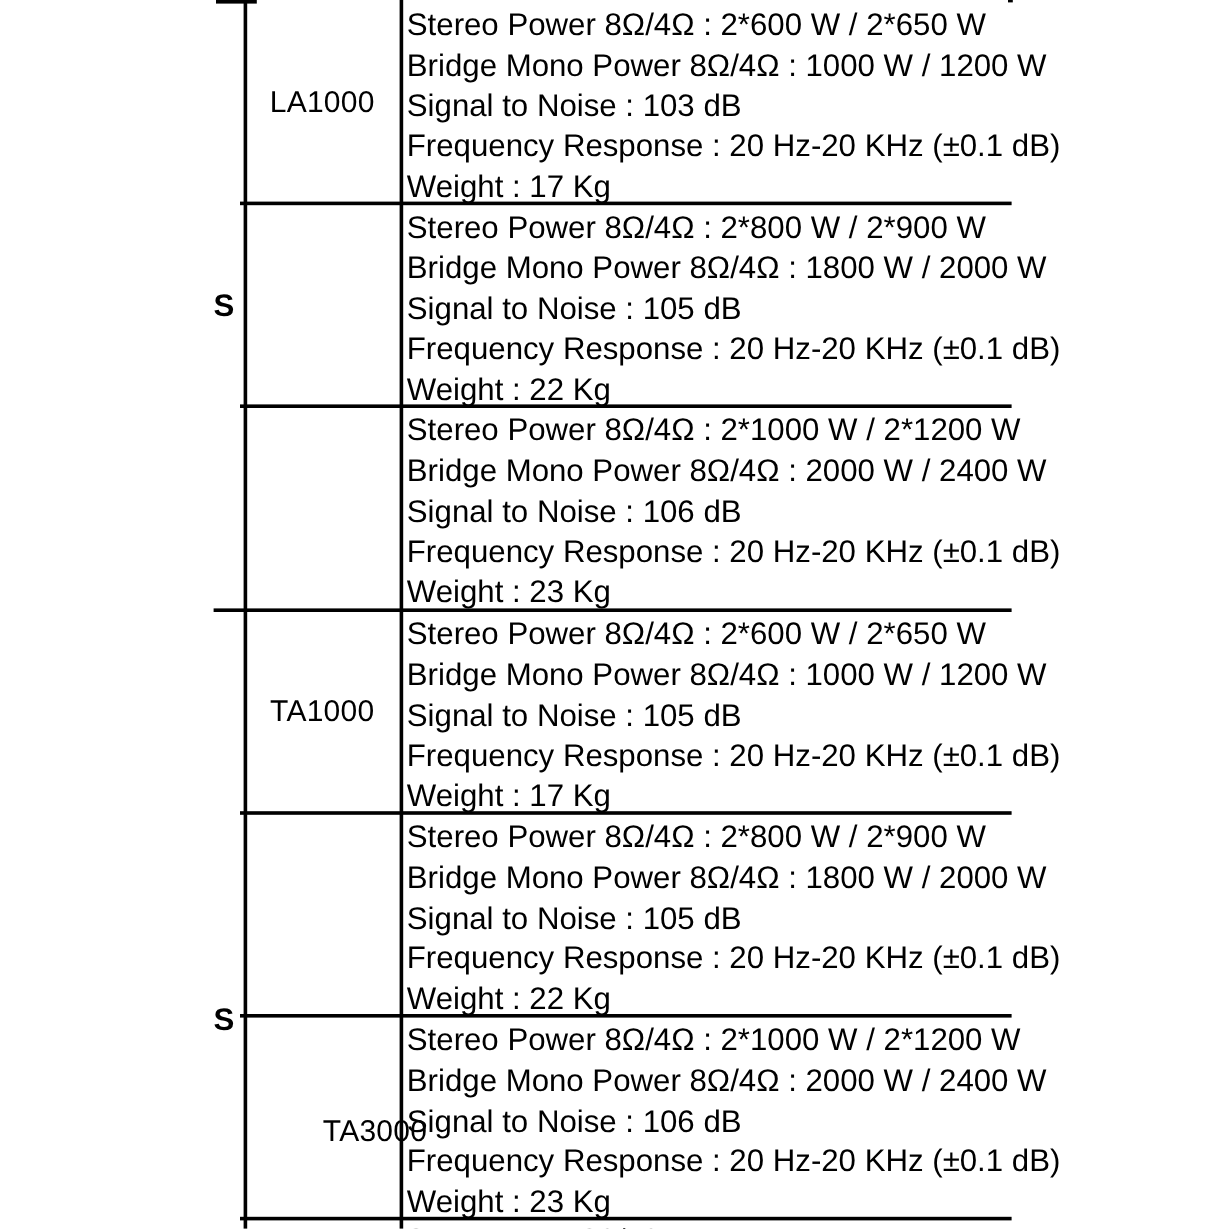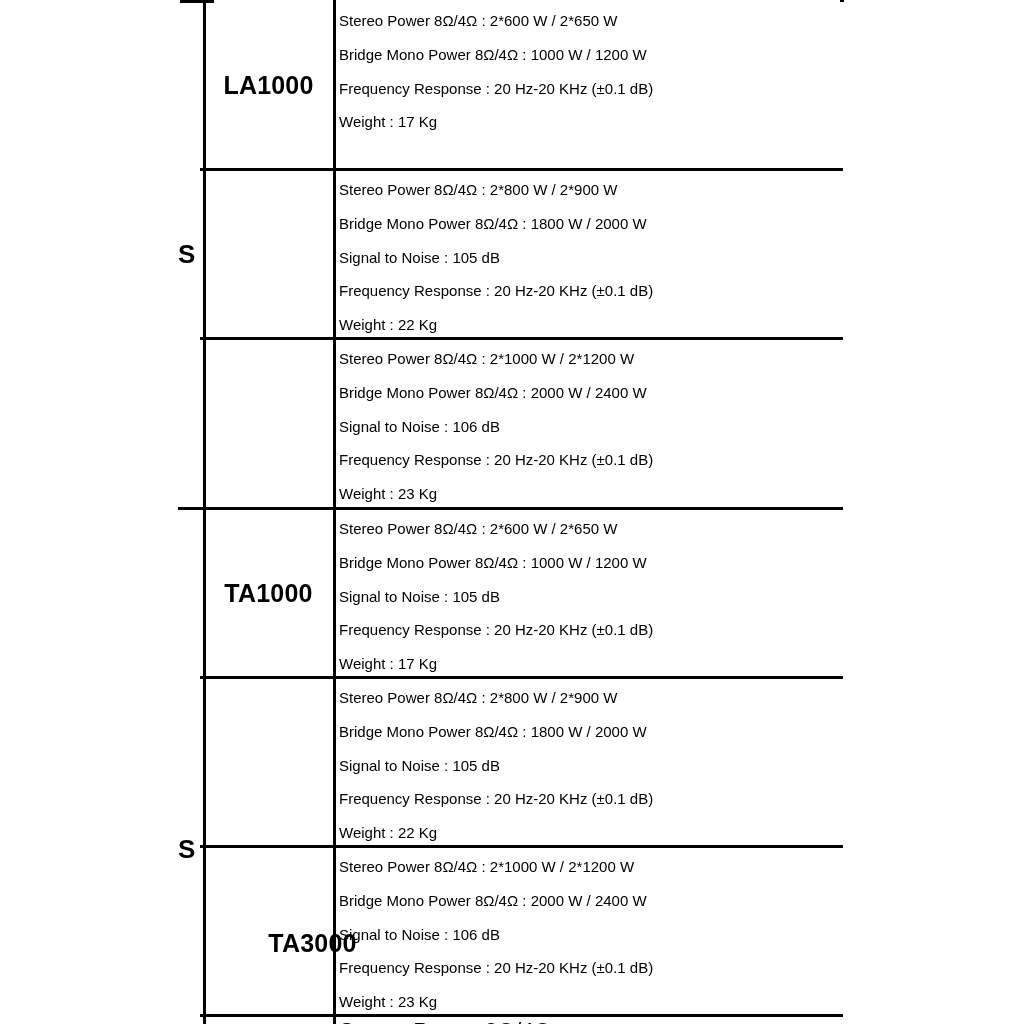--- a/index.html
+++ b/index.html
@@ -38,31 +38,31 @@
     width: 665px;
   }
   .model-cell {
     position: absolute;
     left: 206px;
     width: 125px;
     height: 167px;
     display: flex;
     align-items: center;
     justify-content: center;
-    font-weight: bold;
+    font-weight: normal;
     font-size: 25px;
     letter-spacing: 0.2px;
   }
   .specs-cell {
     position: absolute;
     left: 339px;
     width: 504px;
     height: 169px;
     padding-top: 2px;
-    font-size: 15px;
+    font-size: 26px;
     line-height: 33.8px;
     white-space: nowrap;
   }
   .series-label {
     position: absolute;
     left: 178px;
     width: 22px;
     font-weight: bold;
     font-size: 26px;
     line-height: 27px;
@@ -94,20 +94,21 @@
   <div class="line h-line" style="top:845px;"></div>
   <div class="line h-line" style="top:1014px;"></div>
 
   <div class="series-label" style="top:241px;">S</div>
   <div class="series-label" style="top:836px;">S</div>
 
   <div class="model-cell" style="top:2px;">LA1000</div>
   <div class="specs-cell" style="top:2px;">
     <div class="spec-line">Stereo Power 8Ω/4Ω : 2*600 W / 2*650 W</div>
     <div class="spec-line">Bridge Mono Power 8Ω/4Ω : 1000 W / 1200 W</div>
+    <div class="spec-line">Signal to Noise : 103 dB</div>
     <div class="spec-line">Frequency Response : 20 Hz-20 KHz (±0.1 dB)</div>
     <div class="spec-line">Weight : 17 Kg</div>
   </div>
 
   <div class="specs-cell" style="top:171px;">
     <div class="spec-line">Stereo Power 8Ω/4Ω : 2*800 W / 2*900 W</div>
     <div class="spec-line">Bridge Mono Power 8Ω/4Ω : 1800 W / 2000 W</div>
     <div class="spec-line">Signal to Noise : 105 dB</div>
     <div class="spec-line">Frequency Response : 20 Hz-20 KHz (±0.1 dB)</div>
     <div class="spec-line">Weight : 22 Kg</div>

